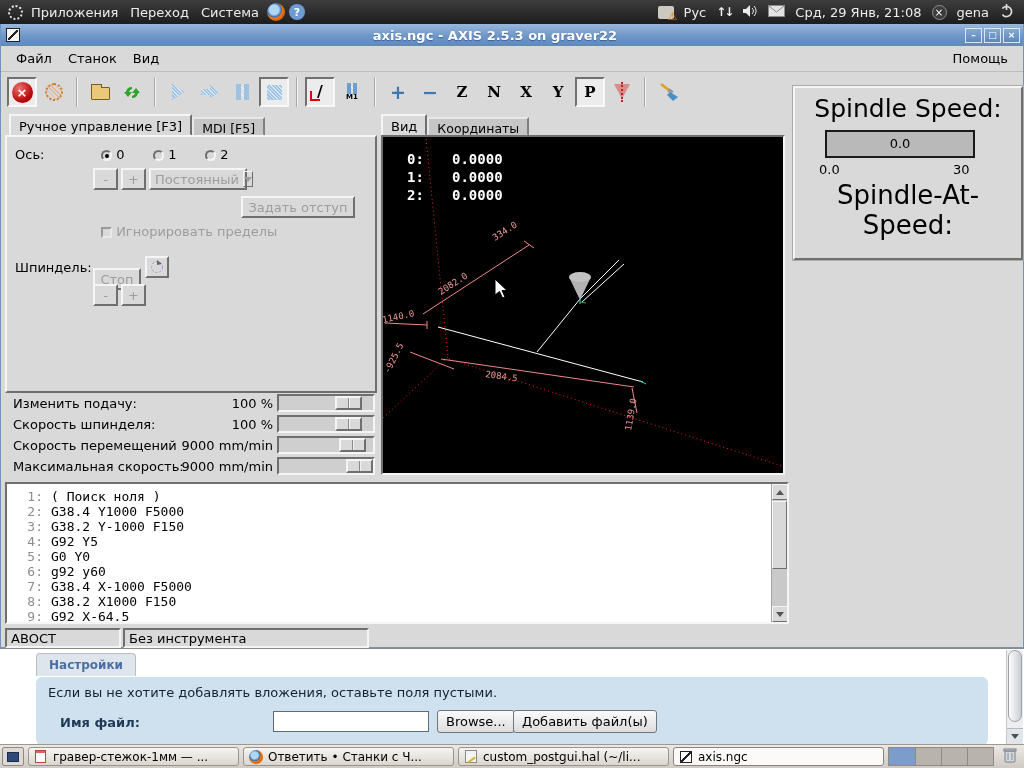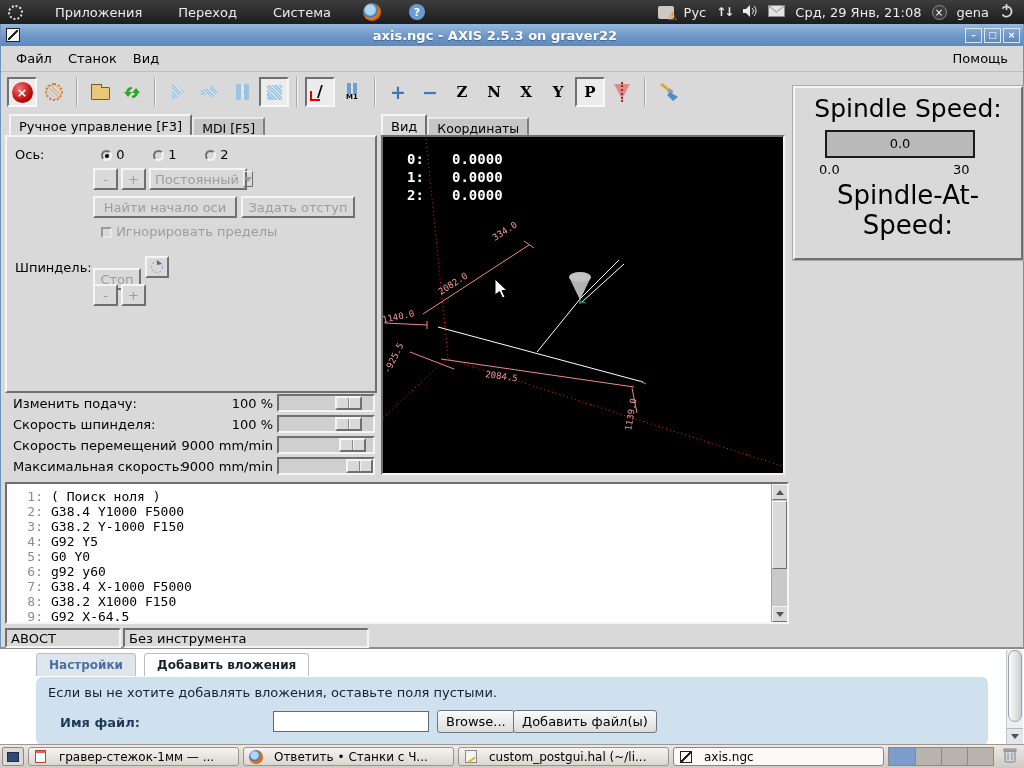--- a/index.html
+++ b/index.html
@@ -2,21 +2,21 @@
 <html><head>
 <meta charset="utf-8">
 <style>
 *{margin:0;padding:0;box-sizing:border-box}
 html,body{width:1024px;height:768px;overflow:hidden}
 body{font-family:"DejaVu Sans",sans-serif;font-size:13px;background:#9fb6cc;position:relative;color:#000}
 #desktop{position:absolute;inset:0;width:1024px;height:768px}
 
 
 .top-panel{position:absolute;left:0;top:0;width:1024px;height:24px;background:linear-gradient(#3d3d3d,#1d1d1d);display:flex;align-items:center;color:#ececec;font-size:13px}
-.tp-left{display:flex;align-items:center;gap:28px;padding-left:8px}
+.tp-left{display:flex;align-items:center;gap:4px;padding-left:8px}
 .tp-menu{padding:2px 4px;cursor:default}
 .ubuntu-logo{width:15px;height:15px;border:2px dotted #e6e6e6;border-radius:50%;display:inline-block}
 .ff-icon{width:18px;height:18px;border-radius:50%;display:inline-block;background:radial-gradient(circle at 40% 38%,#aed8f2 0 30%,#3a6ab0 46%,#e87a10 52%,#c44c06 88%)}
 .help-icon{width:16px;height:16px;border-radius:50%;background:#6b9bd2;color:#fff;font-size:11px;font-weight:bold;display:inline-flex;align-items:center;justify-content:center}
 .tp-right{margin-left:auto;display:flex;align-items:center;gap:10px;padding-right:10px}
 .notif-icon{width:16px;height:13px;background:#cdc9c1;border-radius:2px;position:relative}
 .notif-icon i{position:absolute;right:-4px;bottom:-3px;font-style:normal;color:#e07818;font-size:11px;line-height:1}
 .arrows-icon{font-size:12px;font-weight:bold;letter-spacing:-2px}
 .user-icon{width:15px;height:15px;border-radius:50%;background:#3c3c3c;border:1px solid #909090;color:#fff;font-size:10px;display:inline-flex;align-items:center;justify-content:center}
 
@@ -125,21 +125,21 @@
 .fbtn{position:absolute;top:33px;height:23px;font-size:13px;background:linear-gradient(#fbfbfb,#dcdcdc);border:1px solid #6f757c;border-radius:3px;display:flex;align-items:center;justify-content:center;padding:0 8px}
 .bscroll{position:absolute;right:1px;top:1px;width:17px;height:94px;background:#eceef1;border-left:1px solid #c3c6ca}
 .bthumb{position:absolute;left:1px;top:0;width:14px;height:72px;background:linear-gradient(90deg,#fdfdfd,#c9cdd3);border:1px solid #9aa0a8;border-radius:7px}
 .bdown{position:absolute;left:0;bottom:0;width:16px;height:16px;background:#e2e5e9;border-top:1px solid #b5b9be;display:flex;align-items:center;justify-content:center}
 .bdown i{width:0;height:0;border-left:4px solid transparent;border-right:4px solid transparent;border-top:5px solid #4a4f55}
 
 
 .taskbar{position:absolute;left:0;top:744px;width:1024px;height:24px;background:linear-gradient(#ece8e4,#cfcac4);border-top:1px solid #9e9892;display:flex;align-items:center;gap:4px;padding:0 2px}
 .show-desk{width:22px;height:19px;border:1px solid #8f8982;border-radius:2px;background:#ded9d3;display:flex;align-items:center;justify-content:center}
 .show-desk b{width:12px;height:10px;background:#2f4a78;border:1px solid #1c2c49}
-.task{width:212px;height:19px;border:1px solid #9a948c;border-radius:3px;background:linear-gradient(#f7f5f2,#dad5cf);display:flex;align-items:center;gap:11px;padding:0 5px;font-size:12px;white-space:nowrap;overflow:hidden}
+.task{width:212px;height:19px;border:1px solid #9a948c;border-radius:3px;background:linear-gradient(#f7f5f2,#dad5cf);display:flex;align-items:center;gap:5px;padding:0 5px;font-size:12px;white-space:nowrap;overflow:hidden}
 .task.active{background:#fbfaf9;border-color:#8a847c}
 .task .tic{flex:0 0 auto;width:14px;height:14px;display:flex;align-items:center;justify-content:center}
 .doc-red{width:11px;height:13px;background:#fff;border:1px solid #b43;box-shadow:inset 0 2px 0 #d65}
 .ff-mini{width:14px;height:14px;border-radius:50%;background:radial-gradient(circle at 40% 38%,#aed8f2 0 28%,#3a6ab0 45%,#e87a10 52%,#c44c06 88%)}
 .ed-icon{width:12px;height:13px;background:#f4f4f4;border:1px solid #888;position:relative}
 .ed-icon:before{content:"";position:absolute;left:1px;top:8px;width:9px;height:2px;background:#d8b430;transform:rotate(-35deg)}
 .axis-mini{width:12px;height:12px;background:#fff;border:1px solid #222;position:relative}
 .axis-mini:before{content:"";position:absolute;inset:0;background:linear-gradient(135deg,transparent 44%,#222 45%,#222 55%,transparent 56%)}
 .wss{margin-left:auto;display:flex;border:1px solid #8f8982}
 .wss b{width:26px;height:17px;background:#b8b3ad;border-left:1px solid #8f8982}
@@ -301,21 +301,20 @@
 
         <div class="tkbtn raised dis" style="position:absolute;left:88px;top:54px;width:25px;height:22px">-</div>
         <div class="tkbtn raised dis" style="position:absolute;left:116px;top:54px;width:25px;height:22px">+</div>
         <div class="combo raised" style="left:144px;top:54px;width:98px;height:22px">
           <span class="cval dis">Постоянный</span>
           <span class="carr">
               <i></i>
             </span>
         </div>
 
-        <div class="tkbtn raised dis" style="position:absolute;left:88px;top:82px;width:144px;height:22px">Найти начало оси</div>
         <div class="tkbtn raised dis" style="position:absolute;left:236px;top:82px;width:114px;height:22px">Задать отступ</div>
 
         <div class="dis" style="position:absolute;left:96px;top:110px"><span class="checkbox"></span> <span>Игнорировать пределы</span></div>
 
         <div style="position:absolute;left:10px;top:146px">Шпиндель:</div>
         <div class="tkbtn raised dis" style="position:absolute;left:88px;top:154px;width:48px;height:22px">Стоп</div>
         <div class="tkbtn raised" style="position:absolute;left:140px;top:142px;width:24px;height:22px">
             <svg width="16" height="16">
               <circle cx="8" cy="8" r="5.5" fill="none" stroke="#b08ad0" stroke-dasharray="2 2"></circle>
               <polygon points="8,1 13,5 8,6" fill="#666"></polygon>
@@ -476,21 +475,20 @@
       <div class="statusbar">
         <span class="scell" style="left:4px;width:116px">АВОСТ</span>
         <span class="scell" style="left:122px;width:246px">Без инструмента</span>
       </div>
     </div>
   </div>
 
   <div class="browser">
     <div class="wtabs">
       <span class="wtab settings">Настройки</span>
-      <span class="wtab active">Добавить вложения</span>
     </div>
     <div class="bluebox">
       <div class="bnote">Если вы не хотите добавлять вложения, оставьте поля пустыми.</div>
       <div class="flabel">Имя файл:</div>
       <input class="finput" type="text" style="">
       <span class="fbtn" style="left:401px">Browse...</span>
       <span class="fbtn" style="left:477px">Добавить файл(ы)</span>
     </div>
     <div class="bscroll">
       <span class="bthumb"></span>

